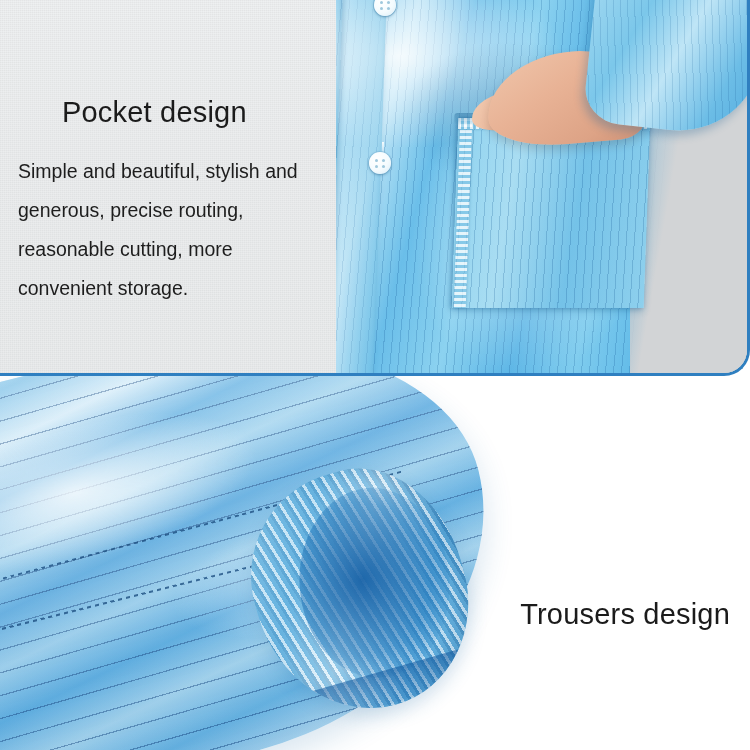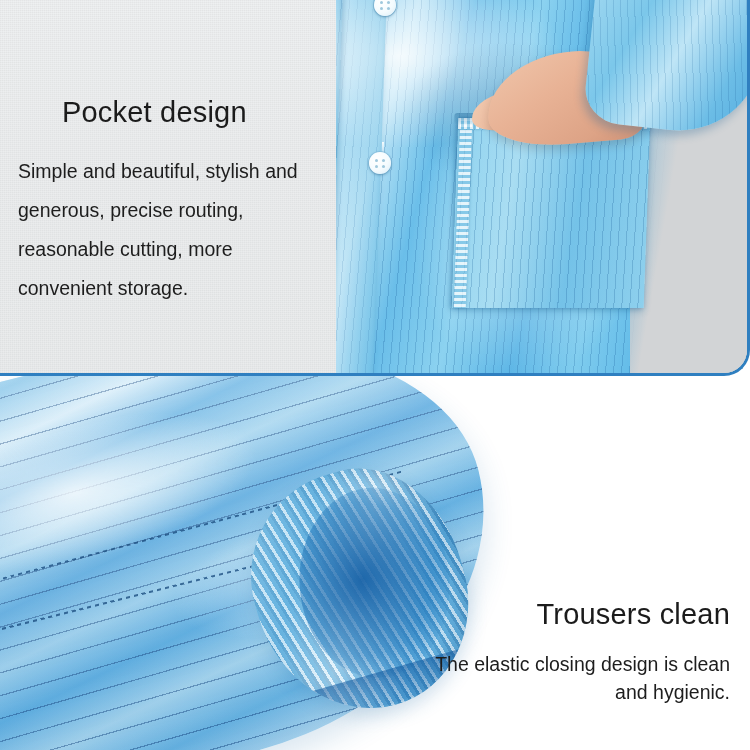--- a/index.html
+++ b/index.html
@@ -288,16 +288,15 @@
     <div class="seam-line" style="left:-20px; top:150px; width:430px; transform:rotate(-15deg);"></div>
     <div class="seam-line" style="left:-20px; top:205px; width:420px; transform:rotate(-14deg);"></div>
 
     <div class="cuff" style="top:94px; left:255px;">
       <div class="cuff-ruffle"></div>
       <div class="cuff-dark"></div>
       <div class="cuff-edge"></div>
     </div>
   </section>
 
-  <h2 class="h-bot">Trousers clean</h2>
-  <p class="p-bot">The elastic closing design is clean and hygienic.</p>
+  <h2 class="h-bot">Trousers design</h2>
 
 </div>
 
 </body></html>

